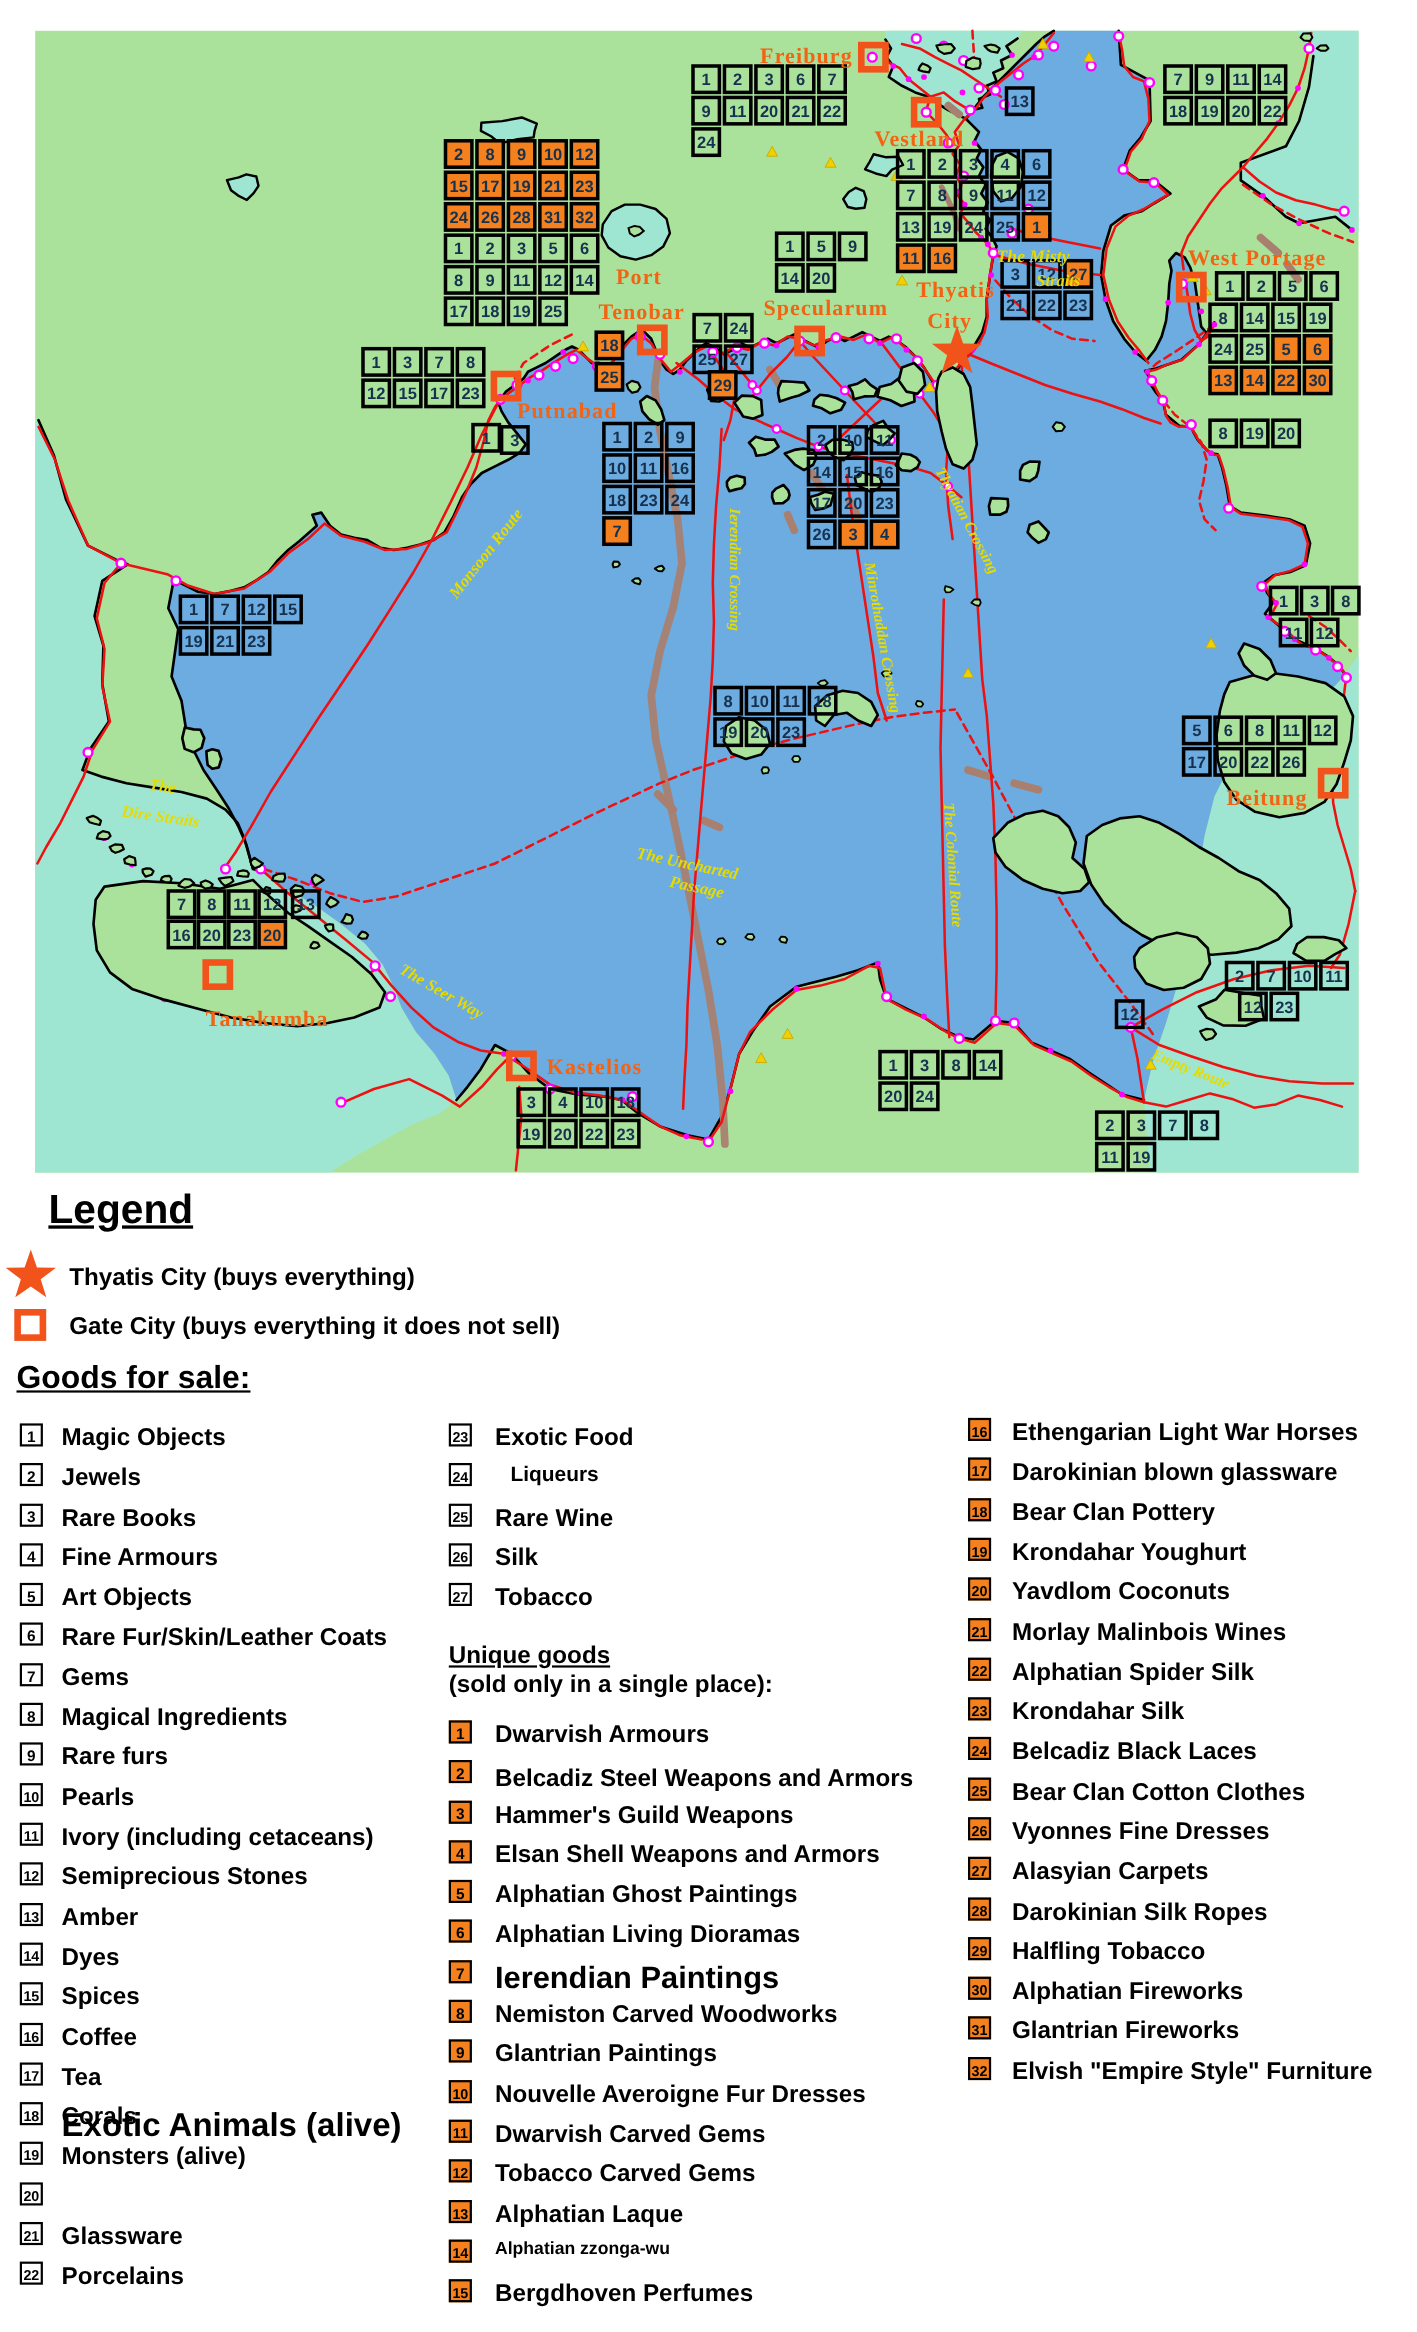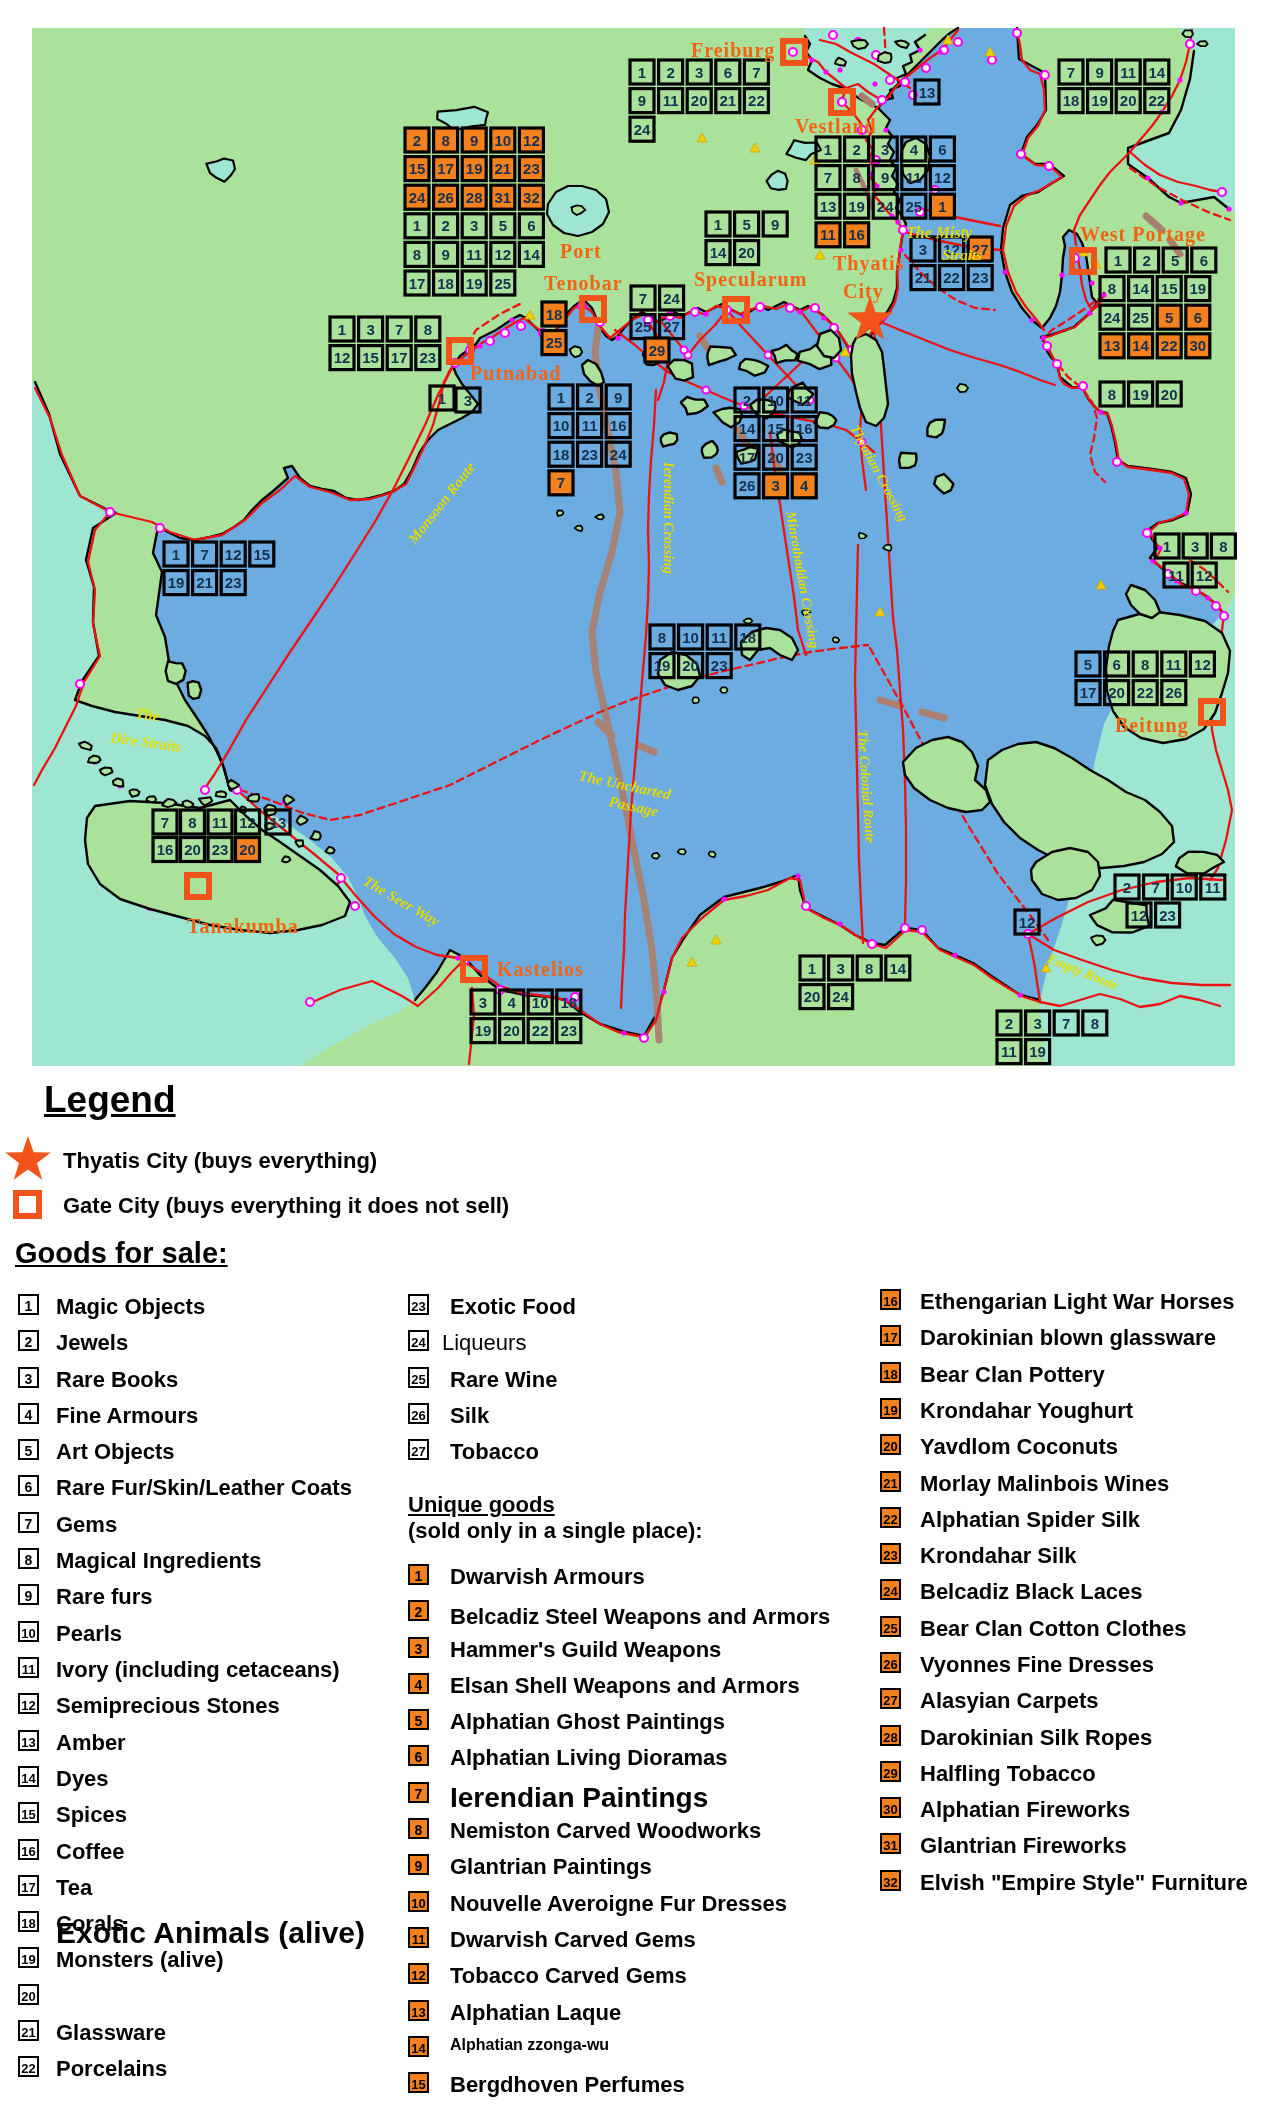--- a/index.html
+++ b/index.html
@@ -1088,21 +1088,21 @@
     <div style="position:absolute;left:56px;top:1947px;font-size:22px;font-weight:bold;white-space:nowrap">Monsters (alive)</div>
 <div style="position:absolute;left:18px;top:1984px;width:21px;height:21px;border:2.5px solid #000;background:#ffffff;font-size:13px;font-weight:bold;text-align:center;line-height:21px">20</div>
     <div style="position:absolute;left:56px;top:1916px;font-size:30px;font-weight:bold;white-space:nowrap">Exotic Animals (alive)</div>
 <div style="position:absolute;left:18px;top:2020px;width:21px;height:21px;border:2.5px solid #000;background:#ffffff;font-size:13px;font-weight:bold;text-align:center;line-height:21px">21</div>
     <div style="position:absolute;left:56px;top:2020px;font-size:22px;font-weight:bold;white-space:nowrap">Glassware</div>
 <div style="position:absolute;left:18px;top:2056px;width:21px;height:21px;border:2.5px solid #000;background:#ffffff;font-size:13px;font-weight:bold;text-align:center;line-height:21px">22</div>
     <div style="position:absolute;left:56px;top:2056px;font-size:22px;font-weight:bold;white-space:nowrap">Porcelains</div>
 <div style="position:absolute;left:408px;top:1294px;width:21px;height:21px;border:2.5px solid #000;background:#ffffff;font-size:13px;font-weight:bold;text-align:center;line-height:21px">23</div>
     <div style="position:absolute;left:450px;top:1294px;font-size:22px;font-weight:bold;white-space:nowrap">Exotic Food</div>
 <div style="position:absolute;left:408px;top:1330px;width:21px;height:21px;border:2.5px solid #000;background:#ffffff;font-size:13px;font-weight:bold;text-align:center;line-height:21px">24</div>
-    <div style="position:absolute;left:442px;top:1330px;font-size:22px;font-weight:normal;white-space:nowrap">Liqueurs</div>
+    <div style="position:absolute;left:464px;top:1330px;font-size:19px;font-weight:bold;white-space:nowrap">Liqueurs</div>
 <div style="position:absolute;left:408px;top:1367px;width:21px;height:21px;border:2.5px solid #000;background:#ffffff;font-size:13px;font-weight:bold;text-align:center;line-height:21px">25</div>
     <div style="position:absolute;left:450px;top:1367px;font-size:22px;font-weight:bold;white-space:nowrap">Rare Wine</div>
 <div style="position:absolute;left:408px;top:1403px;width:21px;height:21px;border:2.5px solid #000;background:#ffffff;font-size:13px;font-weight:bold;text-align:center;line-height:21px">26</div>
     <div style="position:absolute;left:450px;top:1403px;font-size:22px;font-weight:bold;white-space:nowrap">Silk</div>
 <div style="position:absolute;left:408px;top:1439px;width:21px;height:21px;border:2.5px solid #000;background:#ffffff;font-size:13px;font-weight:bold;text-align:center;line-height:21px">27</div>
     <div style="position:absolute;left:450px;top:1439px;font-size:22px;font-weight:bold;white-space:nowrap">Tobacco</div>
 <div style="position:absolute;left:408px;top:1492px;font-size:22px;font-weight:bold"><span style="text-decoration:underline">Unique goods</span><br>(sold only in a single place):</div>
 <div style="position:absolute;left:408px;top:1564px;width:21px;height:21px;border:2.5px solid #000;background:#f5811e;font-size:14px;font-weight:bold;text-align:center;line-height:21px">1</div>
     <div style="position:absolute;left:450px;top:1564px;font-size:22px;font-weight:bold;white-space:nowrap">Dwarvish Armours</div>
 <div style="position:absolute;left:408px;top:1600px;width:21px;height:21px;border:2.5px solid #000;background:#f5811e;font-size:14px;font-weight:bold;text-align:center;line-height:21px">2</div>

